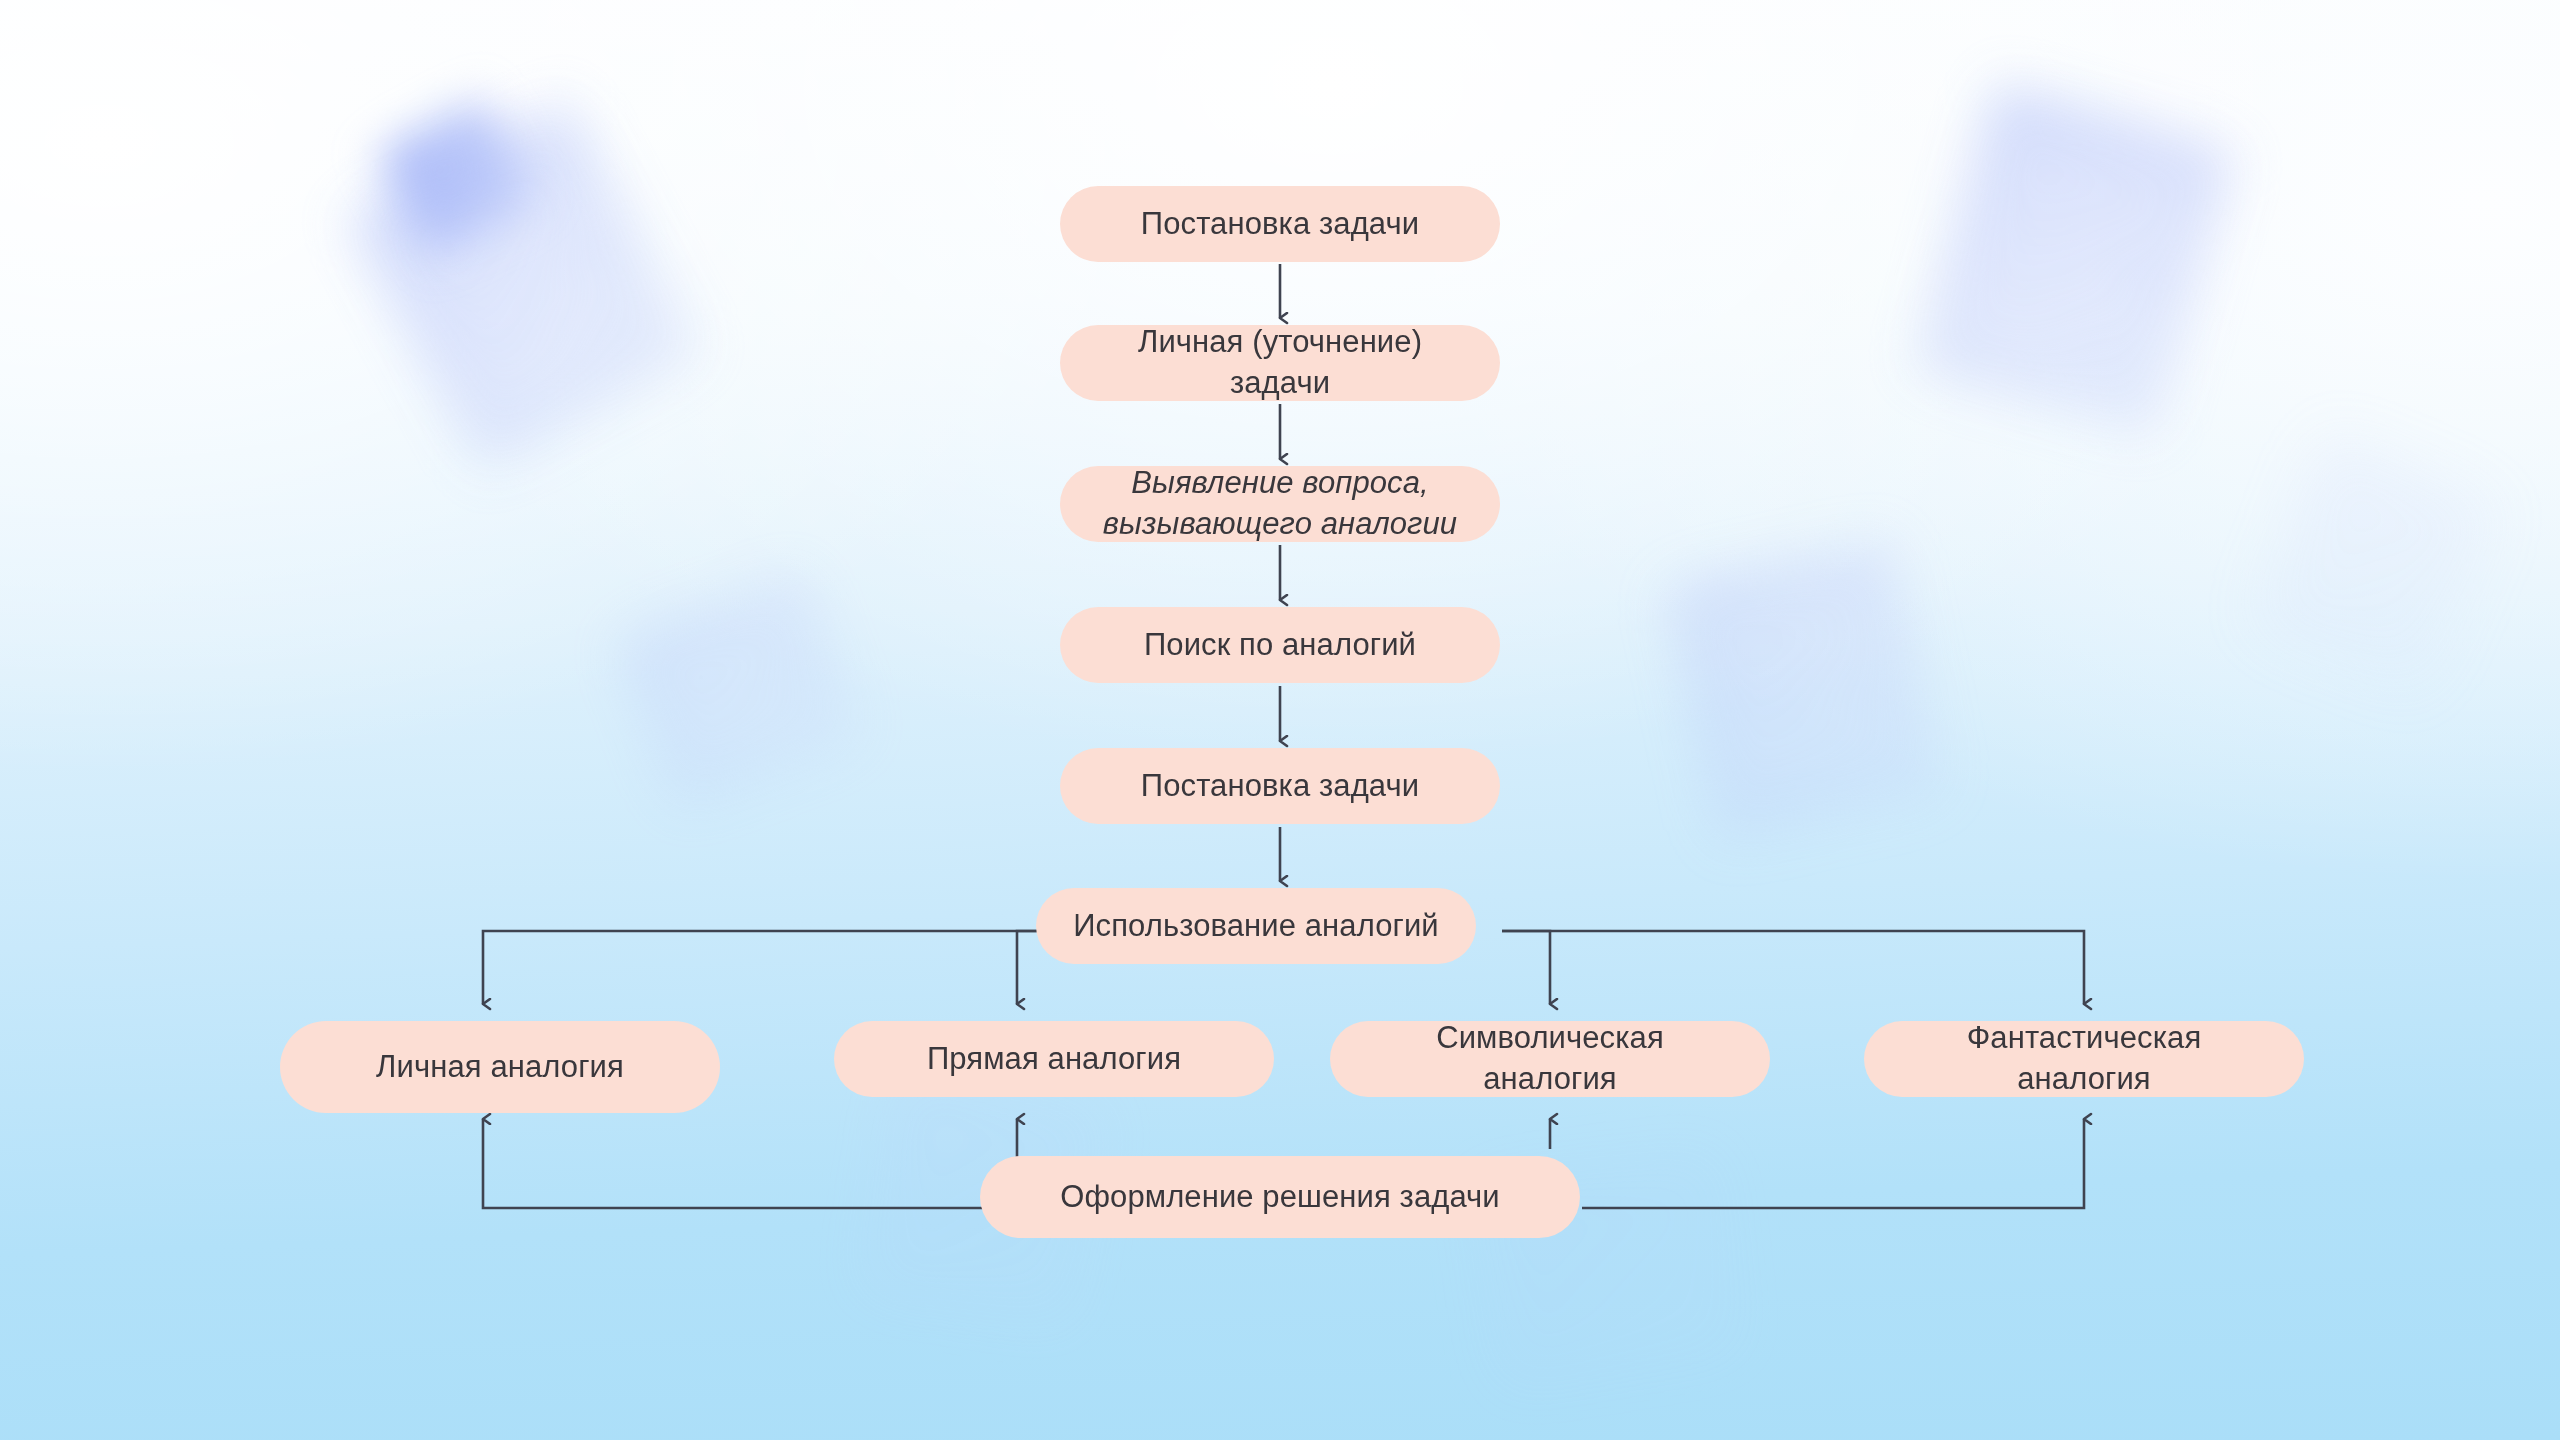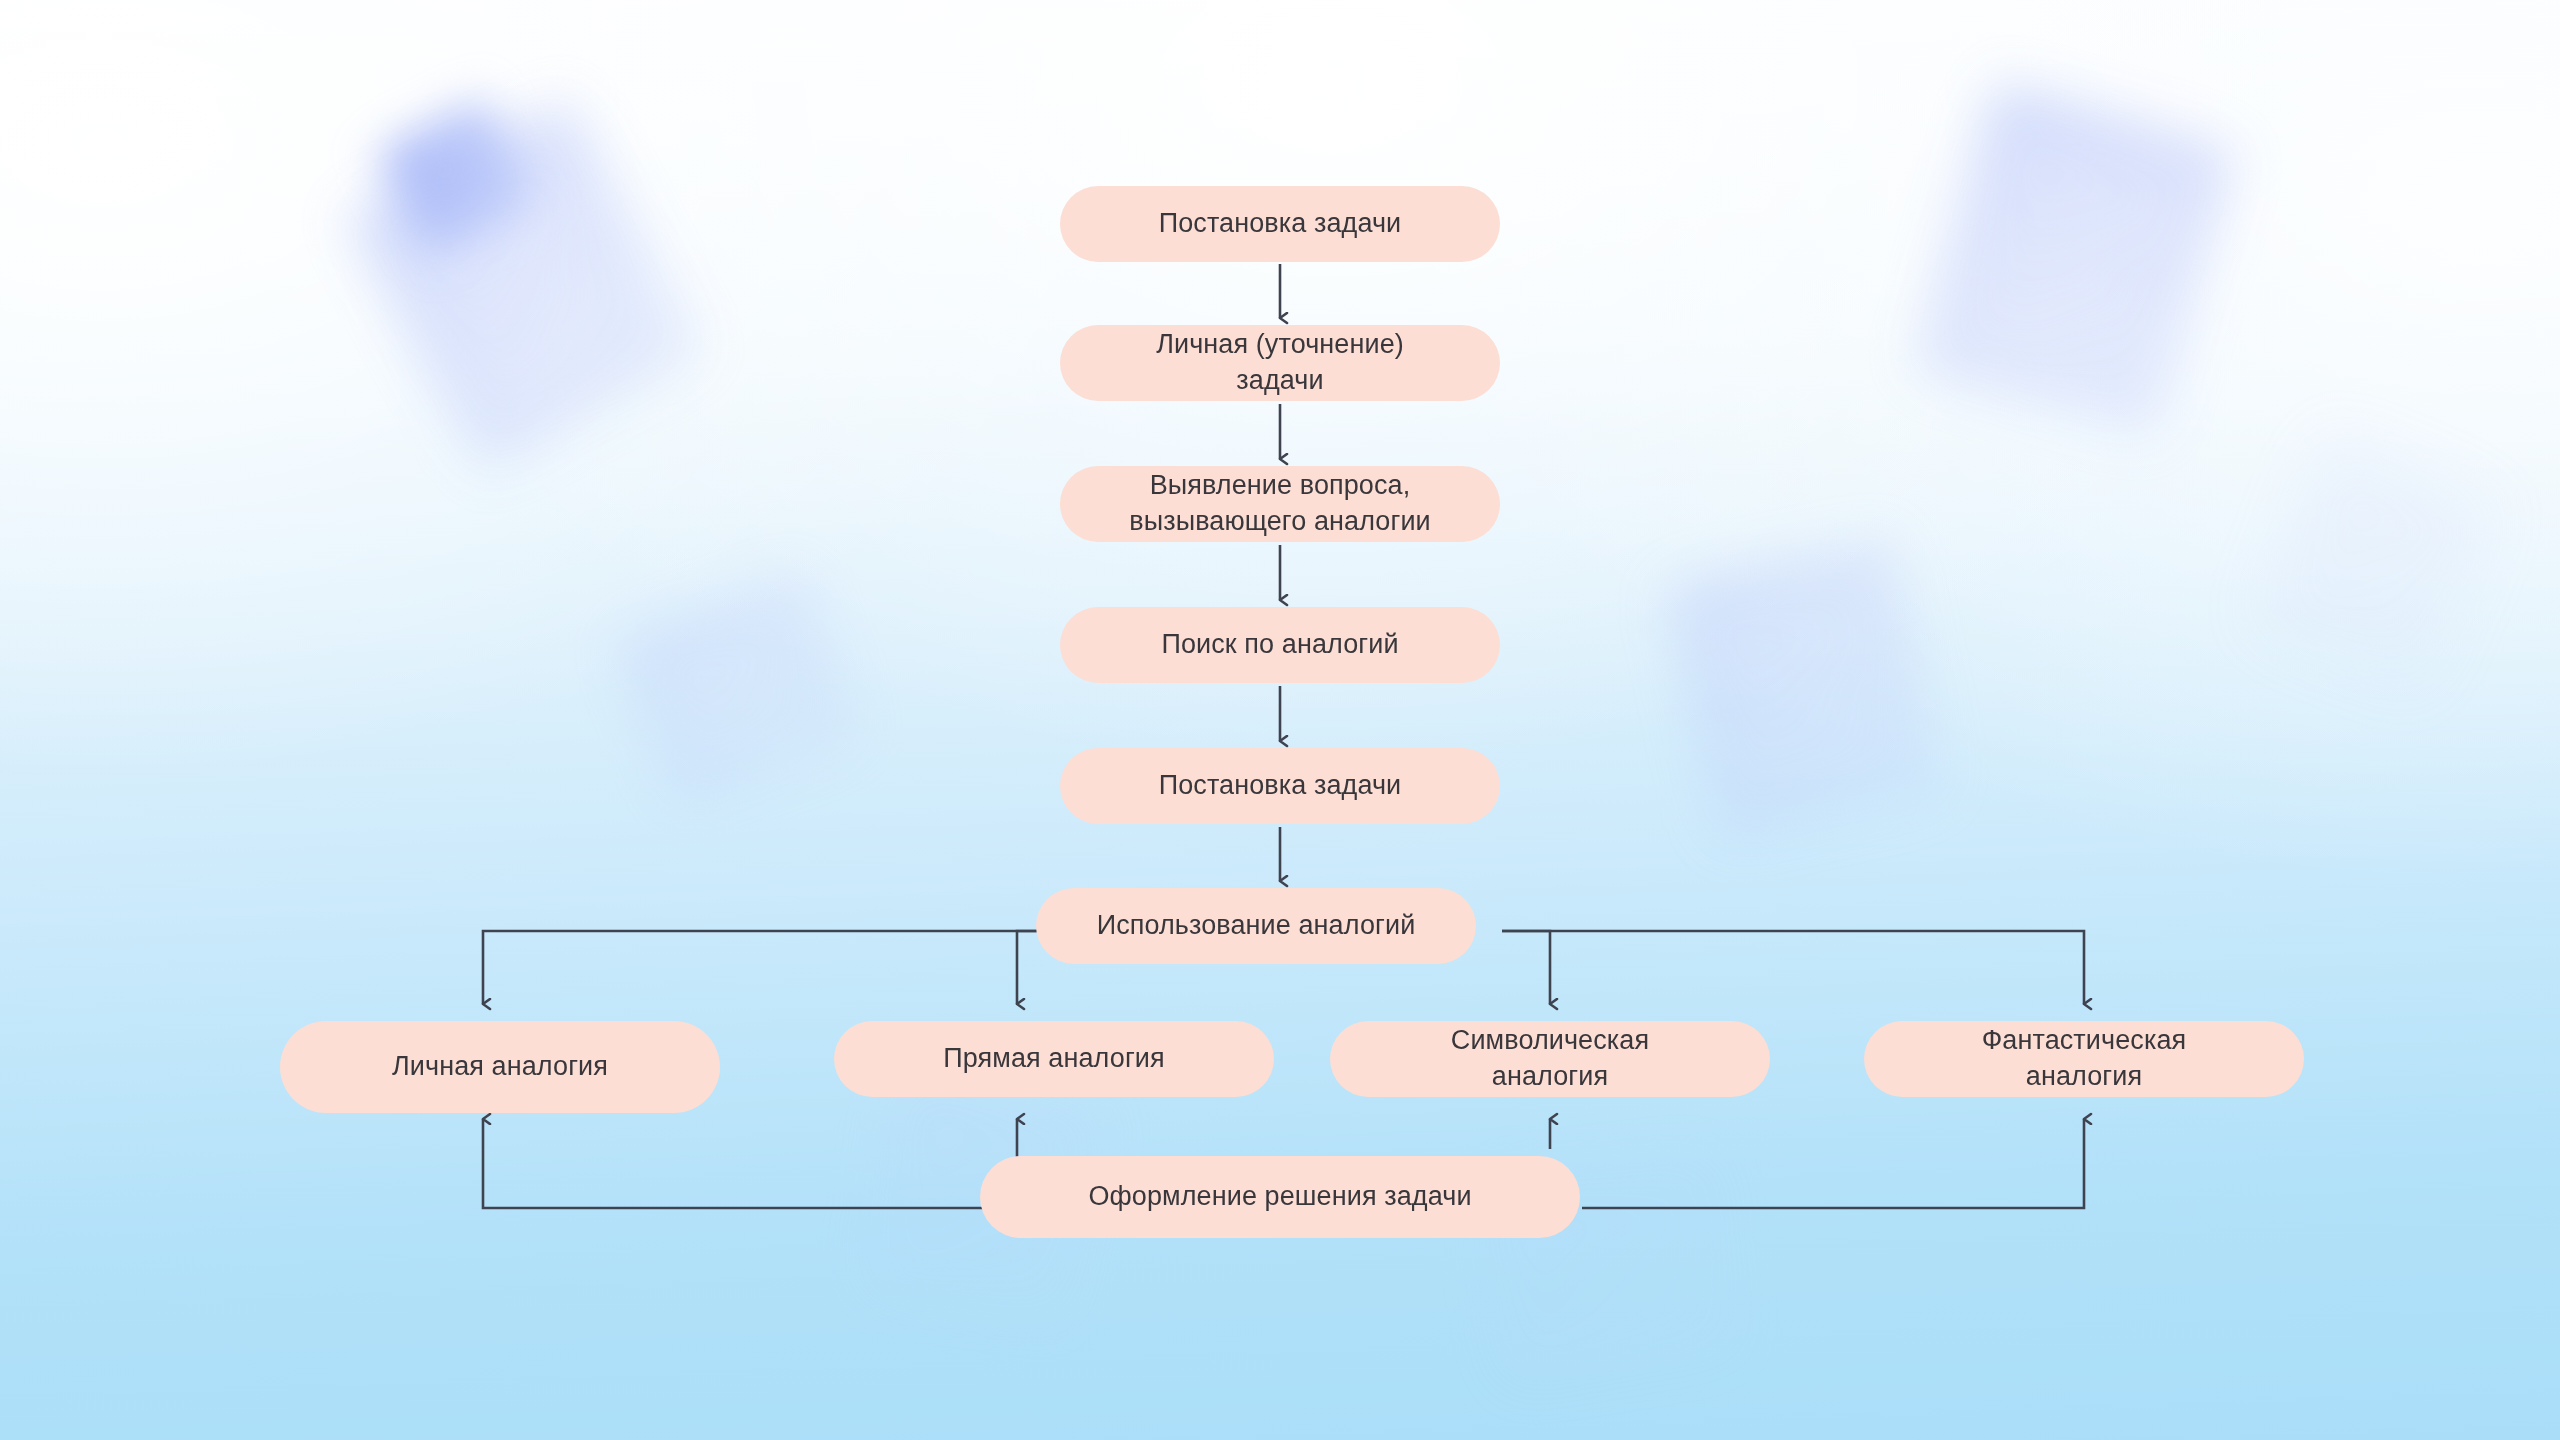--- a/index.html
+++ b/index.html
@@ -59,21 +59,21 @@
   .node {
     position: absolute;
     display: flex;
     align-items: center;
     justify-content: center;
     text-align: center;
     box-sizing: border-box;
     border-radius: 46px;
     background: #fcded4;
     color: #39373c;
-    font-size: 27px;
+    font-size: 31px;
     line-height: 1.32;
     letter-spacing: 0.1px;
     padding: 6px 18px;
     z-index: 5;
   }
 
   svg#wires {
     position: absolute;
     left: 0; top: 0;
     width: 2560px; height: 1440px;
@@ -153,21 +153,21 @@
   </svg>
 
   <div class="node" style="left:1060px; top:186px; width:440px; height:76px;">
     <span>Постановка задачи</span>
   </div>
 
   <div class="node" style="left:1060px; top:325px; width:440px; height:76px;">
     <span style="max-width:300px;">Личная (уточнение) задачи</span>
   </div>
 
-  <div class="node" style="left:1060px; top:466px; width:440px; height:76px;">
+  <div class="node" style="left:1060px; top:466px; width:440px; height:76px;font-style:italic;">
     <span style="max-width:360px;">Выявление вопроса, вызывающего аналогии</span>
   </div>
 
   <div class="node" style="left:1060px; top:607px; width:440px; height:76px;">
     <span>Поиск по аналогий</span>
   </div>
 
   <div class="node" style="left:1060px; top:748px; width:440px; height:76px;">
     <span>Постановка задачи</span>
   </div>

